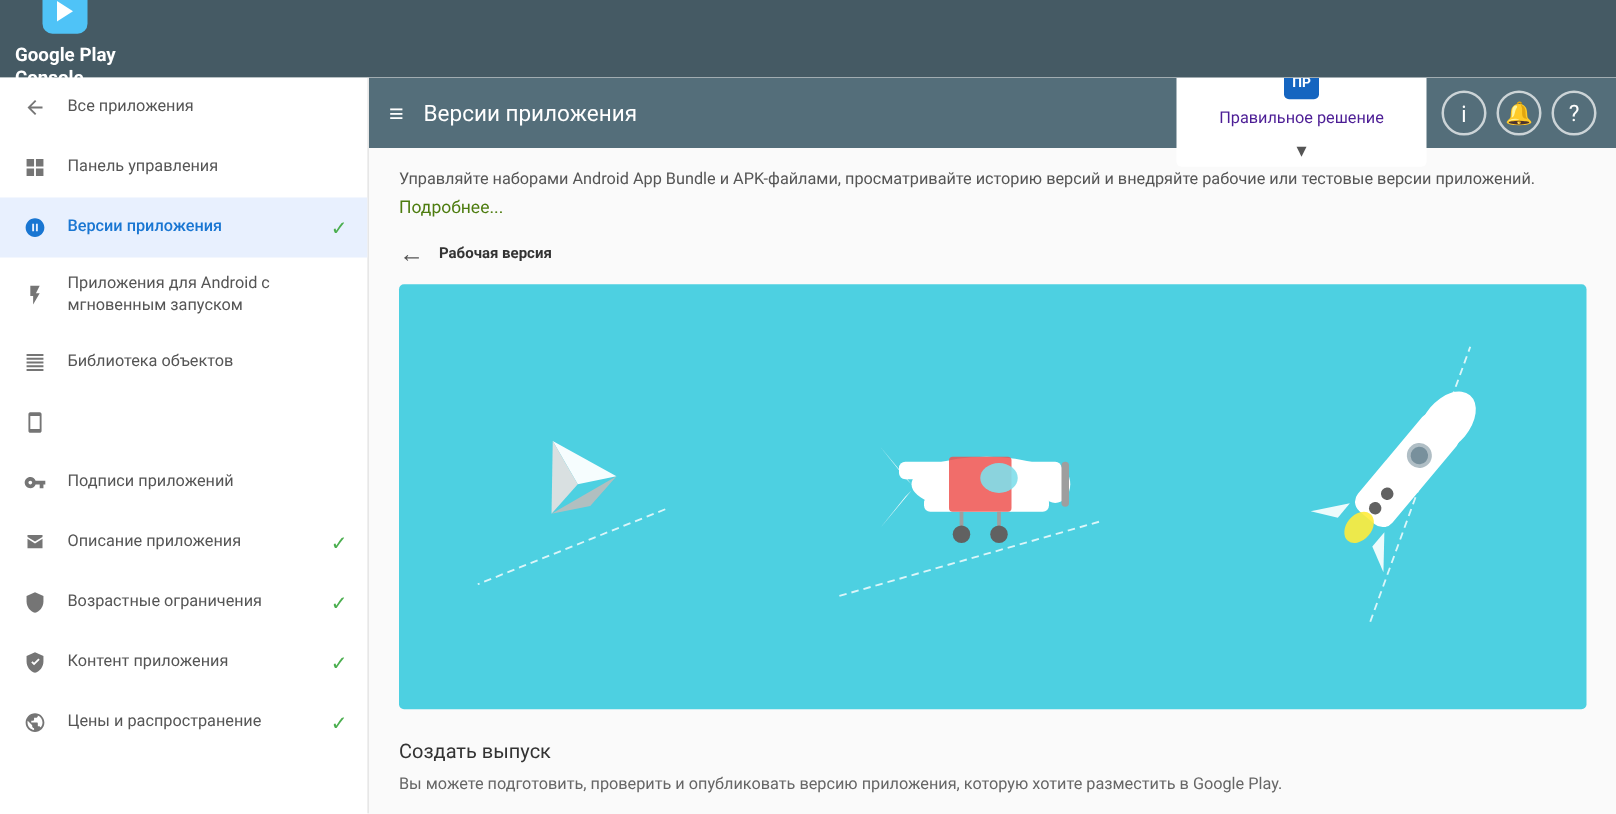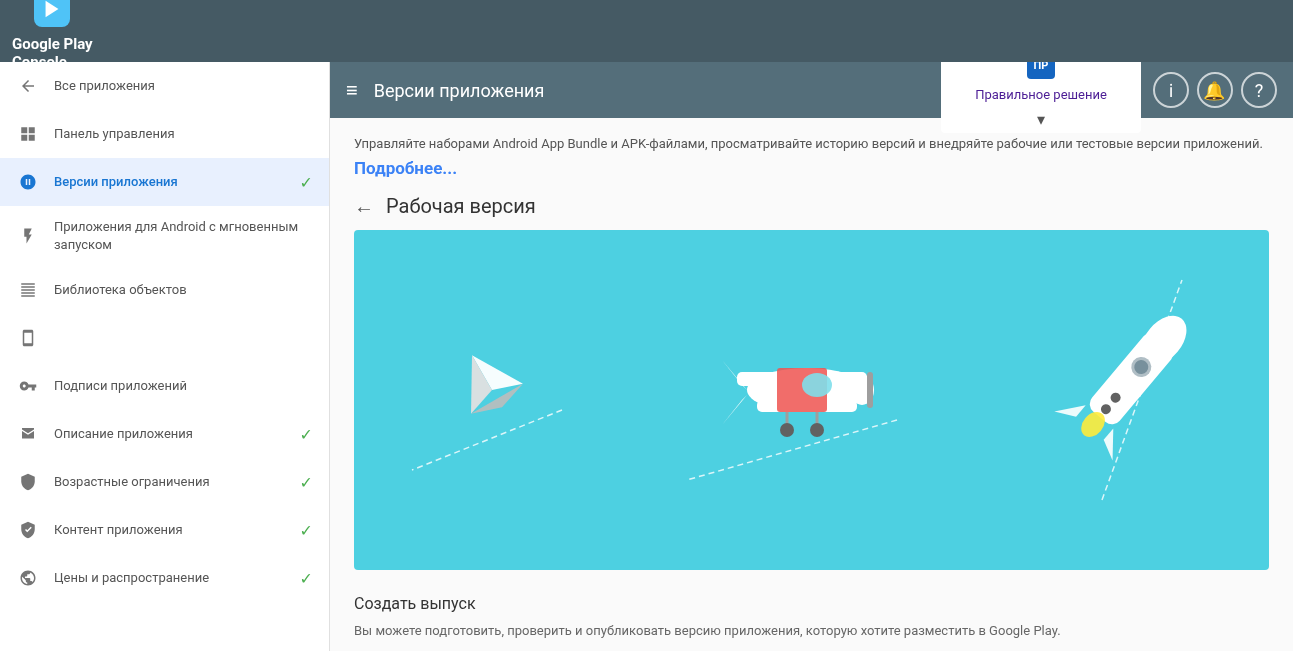--- a/index.html
+++ b/index.html
@@ -36,21 +36,21 @@
 
     
     .layout {
       display: flex;
       flex: 1;
       overflow: hidden;
     }
 
     
     .sidebar {
-      width: 330px;
+      width: 295px;
       background: #fff;
       border-right: 1px solid #e0e0e0;
       overflow-y: auto;
       flex-shrink: 0;
     }
     .sidebar-item {
       display: flex;
       align-items: center;
       padding: 12px 16px;
       cursor: pointer;
@@ -159,42 +159,41 @@
     .content {
       padding: 16px 24px;
     }
     .info-text {
       font-size: 13px;
       color: #555;
       margin-bottom: 4px;
       line-height: 1.5;
     }
     .link-text {
-      color: #3b82f6;
+      color: #4d7c0f;
       cursor: pointer;
       text-decoration: none;
-      font-size: 17px;
-      font-weight: bold;
+      font-size: 14px;
     }
 
     .page-section-header {
       display: flex;
       align-items: center;
       margin: 16px 0 12px 0;
     }
     .back-arrow {
       color: #555;
       font-size: 20px;
       cursor: pointer;
       margin-right: 12px;
     }
     .section-title {
-      font-size: 20px;
+      font-size: 12px;
       color: #333;
-      font-weight: 400;
+      font-weight: 700;
     }
 
     
     .illustration-banner {
       background: #4dd0e1;
       border-radius: 4px;
       height: 340px;
       margin-bottom: 24px;
       overflow: hidden;
       position: relative;

